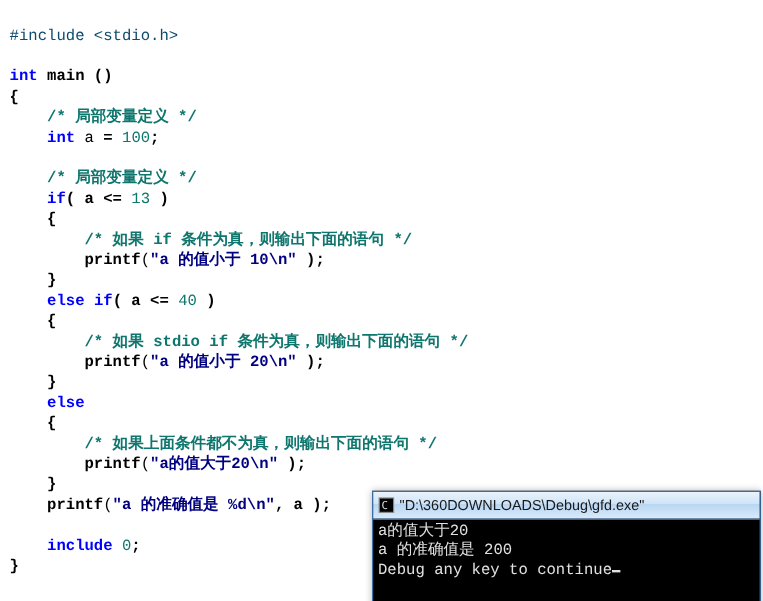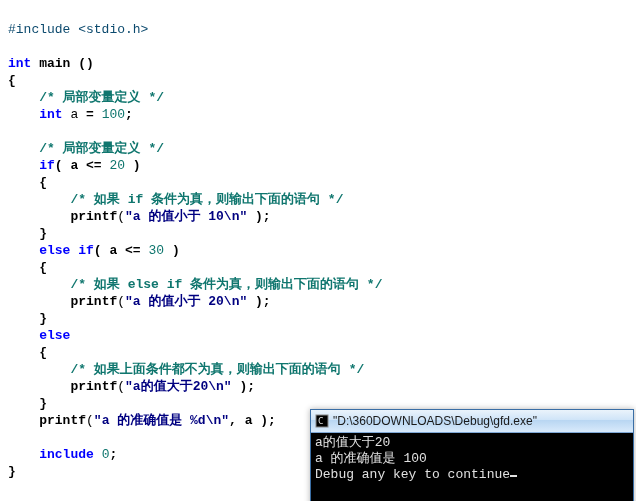--- a/index.html
+++ b/index.html
@@ -76,28 +76,28 @@
 
 <div class="code-area">
 <span class="tok-pp">#include &lt;stdio.h&gt;</span>
 
 <span class="tok-kw">int</span> <span class="tok-fn">main ()</span>
 <span class="tok-pun">{</span>
     <span class="tok-cmt">/* 局部变量定义 */</span>
     <span class="tok-kw">int</span> <span class="tok-id">a</span> <span class="tok-pun">=</span> <span class="tok-num">100</span><span class="tok-pun">;</span>
 
     <span class="tok-cmt">/* 局部变量定义 */</span>
-    <span class="tok-kw">if</span><span class="tok-pun">( a &lt;=</span> <span class="tok-num">20</span><span class="tok-pun"> )</span>
+    <span class="tok-kw">if</span><span class="tok-pun">( a &lt;=</span> <span class="tok-num">13</span><span class="tok-pun"> )</span>
     <span class="tok-pun">{</span>
         <span class="tok-cmt">/* 如果 if 条件为真，则输出下面的语句 */</span>
         <span class="tok-fn">printf</span>(<span class="tok-str">"a 的值小于 10\n"</span><span class="tok-pun"> );</span>
     <span class="tok-pun">}</span>
-    <span class="tok-kw">else</span> <span class="tok-kw">if</span><span class="tok-pun">( a &lt;=</span> <span class="tok-num">30</span><span class="tok-pun"> )</span>
+    <span class="tok-kw">else</span> <span class="tok-kw">if</span><span class="tok-pun">( a &lt;=</span> <span class="tok-num">40</span><span class="tok-pun"> )</span>
     <span class="tok-pun">{</span>
-        <span class="tok-cmt">/* 如果 else if 条件为真，则输出下面的语句 */</span>
+        <span class="tok-cmt">/* 如果 stdio if 条件为真，则输出下面的语句 */</span>
         <span class="tok-fn">printf</span>(<span class="tok-str">"a 的值小于 20\n"</span><span class="tok-pun"> );</span>
     <span class="tok-pun">}</span>
     <span class="tok-kw">else</span>
     <span class="tok-pun">{</span>
         <span class="tok-cmt">/* 如果上面条件都不为真，则输出下面的语句 */</span>
         <span class="tok-fn">printf</span>(<span class="tok-str">"a的值大于20\n"</span><span class="tok-pun"> );</span>
     <span class="tok-pun">}</span>
     <span class="tok-fn">printf</span>(<span class="tok-str">"a 的准确值是 %d\n"</span><span class="tok-pun">, a );</span>
 
     <span class="tok-kw">include</span> <span class="tok-num">0</span><span class="tok-pun">;</span>
@@ -108,15 +108,15 @@
   <div class="titlebar">
     <span class="icon">
       <svg viewBox="0 0 14 14" width="14" height="14">
         <rect x="1" y="1" width="12" height="12" fill="#000" stroke="#888"></rect>
         <text x="3" y="10" font-size="9" fill="#ddd" font-family="monospace">C</text>
       </svg>
     </span>
     <span>"D:\360DOWNLOADS\Debug\gfd.exe"</span>
   </div>
   <div class="console-body"><span>a的值大于20</span>
-<span>a 的准确值是 100</span>
+<span>a 的准确值是 200</span>
 <span>Debug any key to continue</span><span class="cursor-block"></span></div>
 </div>
 
 </body></html>

